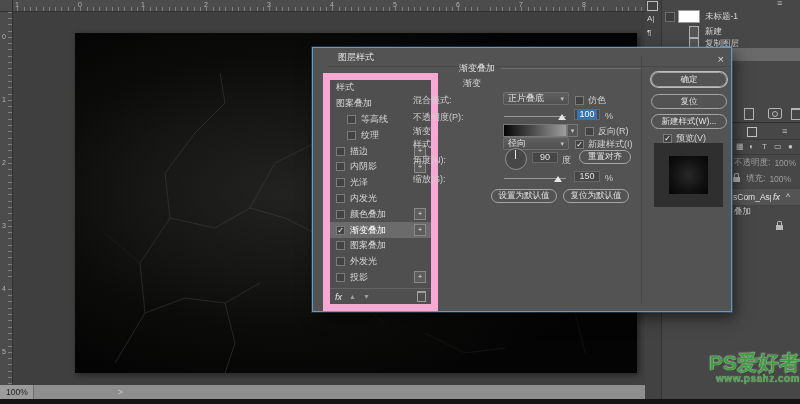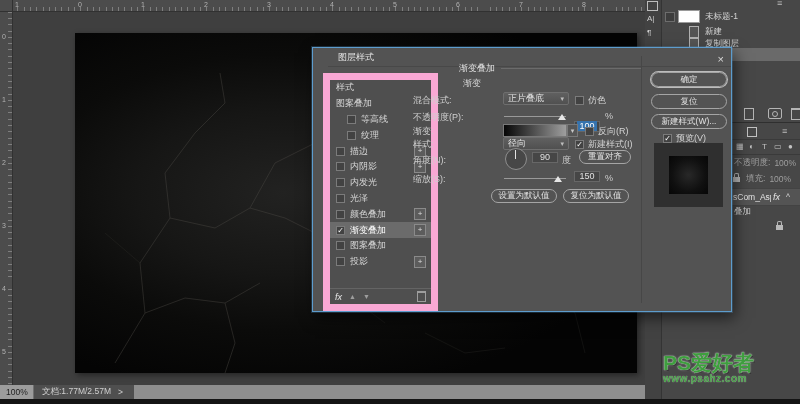--- a/index.html
+++ b/index.html
@@ -46,21 +46,21 @@
   .ltab-sq{position:absolute;width:8px;height:8px;border:1px solid #c2c2c2;top:4px;}
   .lfilter{position:absolute;font-size:8px;color:#c4c4c4;top:2px;}
   #layers-filter{left:662px;top:140px;width:138px;height:14px;border-bottom:1px solid #3a3a3a;}
   .lrow{position:absolute;left:662px;width:138px;font-size:8.5px;color:#9e9e9e;display:flex;align-items:center;}
   .lock-icon{display:inline-block;position:relative;width:7px;height:5px;background:#b8b8b8;}
   .lock-icon::before{content:"";position:absolute;left:1px;top:-4px;width:3px;height:3px;border:1px solid #b8b8b8;border-bottom:none;border-radius:2px 2px 0 0;}
   #layer-main{background:#545454;color:#e4e4e4;border-top:1px solid #434343;border-bottom:1px solid #434343;}
   .fx-glyph{font-style:italic;font-size:9px;color:#e8e8e8;}
 
   
-  #watermark{left:663px;top:352px;width:137px;text-align:left;z-index:30;line-height:1;}
+  #watermark{left:663px;top:352px;width:137px;text-align:right;z-index:30;line-height:1;}
   #wm1{font-size:21px;font-weight:bold;color:#3f9e3f;
        text-shadow:0 0 1px #e0e0e0,0 0 2px #bdbdbd,1px 1px 0 #1d1d1d;}
   #wm2{font-size:10px;font-weight:bold;color:#46a046;letter-spacing:.5px;margin-top:1px;
        text-shadow:0 0 1px #d8d8d8;}
 
   
   #statusbar{left:0;top:385px;width:645px;height:14px;background:#8e8e8e;font-size:8.5px;}
   #status-zoom{position:absolute;left:0;top:0;width:34px;height:14px;background:#9c9c9c;color:#1e1e1e;
        display:flex;align-items:center;padding-left:6px;box-sizing:border-box;border-right:1px solid #6f6f6f;}
   #status-doc{position:absolute;left:34px;top:0;width:100px;height:14px;background:#4f4f4f;color:#cfcfcf;
@@ -239,21 +239,20 @@
     <span class="lock-icon" style="margin-left:114px"></span>
   </div>
 
   <div class="abs" id="watermark">
     <div id="wm1">PS爱好者</div>
     <div id="wm2">www.psahz.com</div>
   </div>
 
   <div class="abs" id="statusbar">
     <span id="status-zoom">100%</span>
-    <span id="status-doc">文档:1.77M/2.57M</span>
     <span id="status-chev">&gt;</span>
   </div>
   <div class="abs" id="bottom-strip"></div>
 
   <div class="abs" id="dialog">
     <div id="dlg-title">
       <span>图层样式</span>
       <span id="dlg-close">×</span>
     </div>
 
@@ -277,39 +276,43 @@
         <span>描边</span>
         <span class="plusbox">+</span>
       </div>
       <div class="sl-row">
         <span class="cb"></span>
         <span>内阴影</span>
         <span class="plusbox">+</span>
       </div>
       <div class="sl-row">
         <span class="cb"></span>
+        <span>光泽</span>
+      </div>
+      <div class="sl-row">
+        <span class="cb"></span>
         <span>内发光</span>
-      </div>
-      <div class="sl-row">
-        <span class="cb"></span>
-        <span>光泽</span>
       </div>
       <div class="sl-row">
         <span class="cb"></span>
         <span>颜色叠加</span>
         <span class="plusbox">+</span>
       </div>
       <div class="sl-row sel">
         <span class="cb">✓</span>
         <span>渐变叠加</span>
         <span class="plusbox">+</span>
       </div>
       <div class="sl-row">
         <span class="cb"></span>
         <span>图案叠加</span>
+      </div>
+      <div class="sl-row">
+        <span class="cb"></span>
+        <span>外发光</span>
       </div>
       <div class="sl-row">
         <span class="cb"></span>
         <span>投影</span>
         <span class="plusbox">+</span>
       </div>
       <div id="sl-footer">
         <span class="fx-glyph">fx</span>
         <span class="arr">▲</span>
         <span class="arr">▼</span>
@@ -330,21 +333,21 @@
     </div>
     <div class="cbx-row" style="left:262px;top:46px">
       <span class="cb"></span>
       <span>仿色</span>
     </div>
 
     <span class="lbl" style="left:100px;top:63px">不透明度(P):</span>
     <div class="slider-track" style="top:68px">
       <span class="slider-thumb" style="left:54px"></span>
     </div>
-    <div class="numfield" style="left:261px;top:73px">
+    <div class="numfield" style="left:261px;top:61px">
       <span class="selblue">100</span>
     </div>
     <span class="unit" style="left:292px;top:63px">%</span>
 
     <span class="lbl" style="left:100px;top:77px">渐变:</span>
     <div class="grad-swatch" style="top:76px"></div>
     <div class="grad-arrow" style="top:76px">▾</div>
     <div class="cbx-row" style="left:272px;top:77px">
       <span class="cb"></span>
       <span>反向(R)</span>

